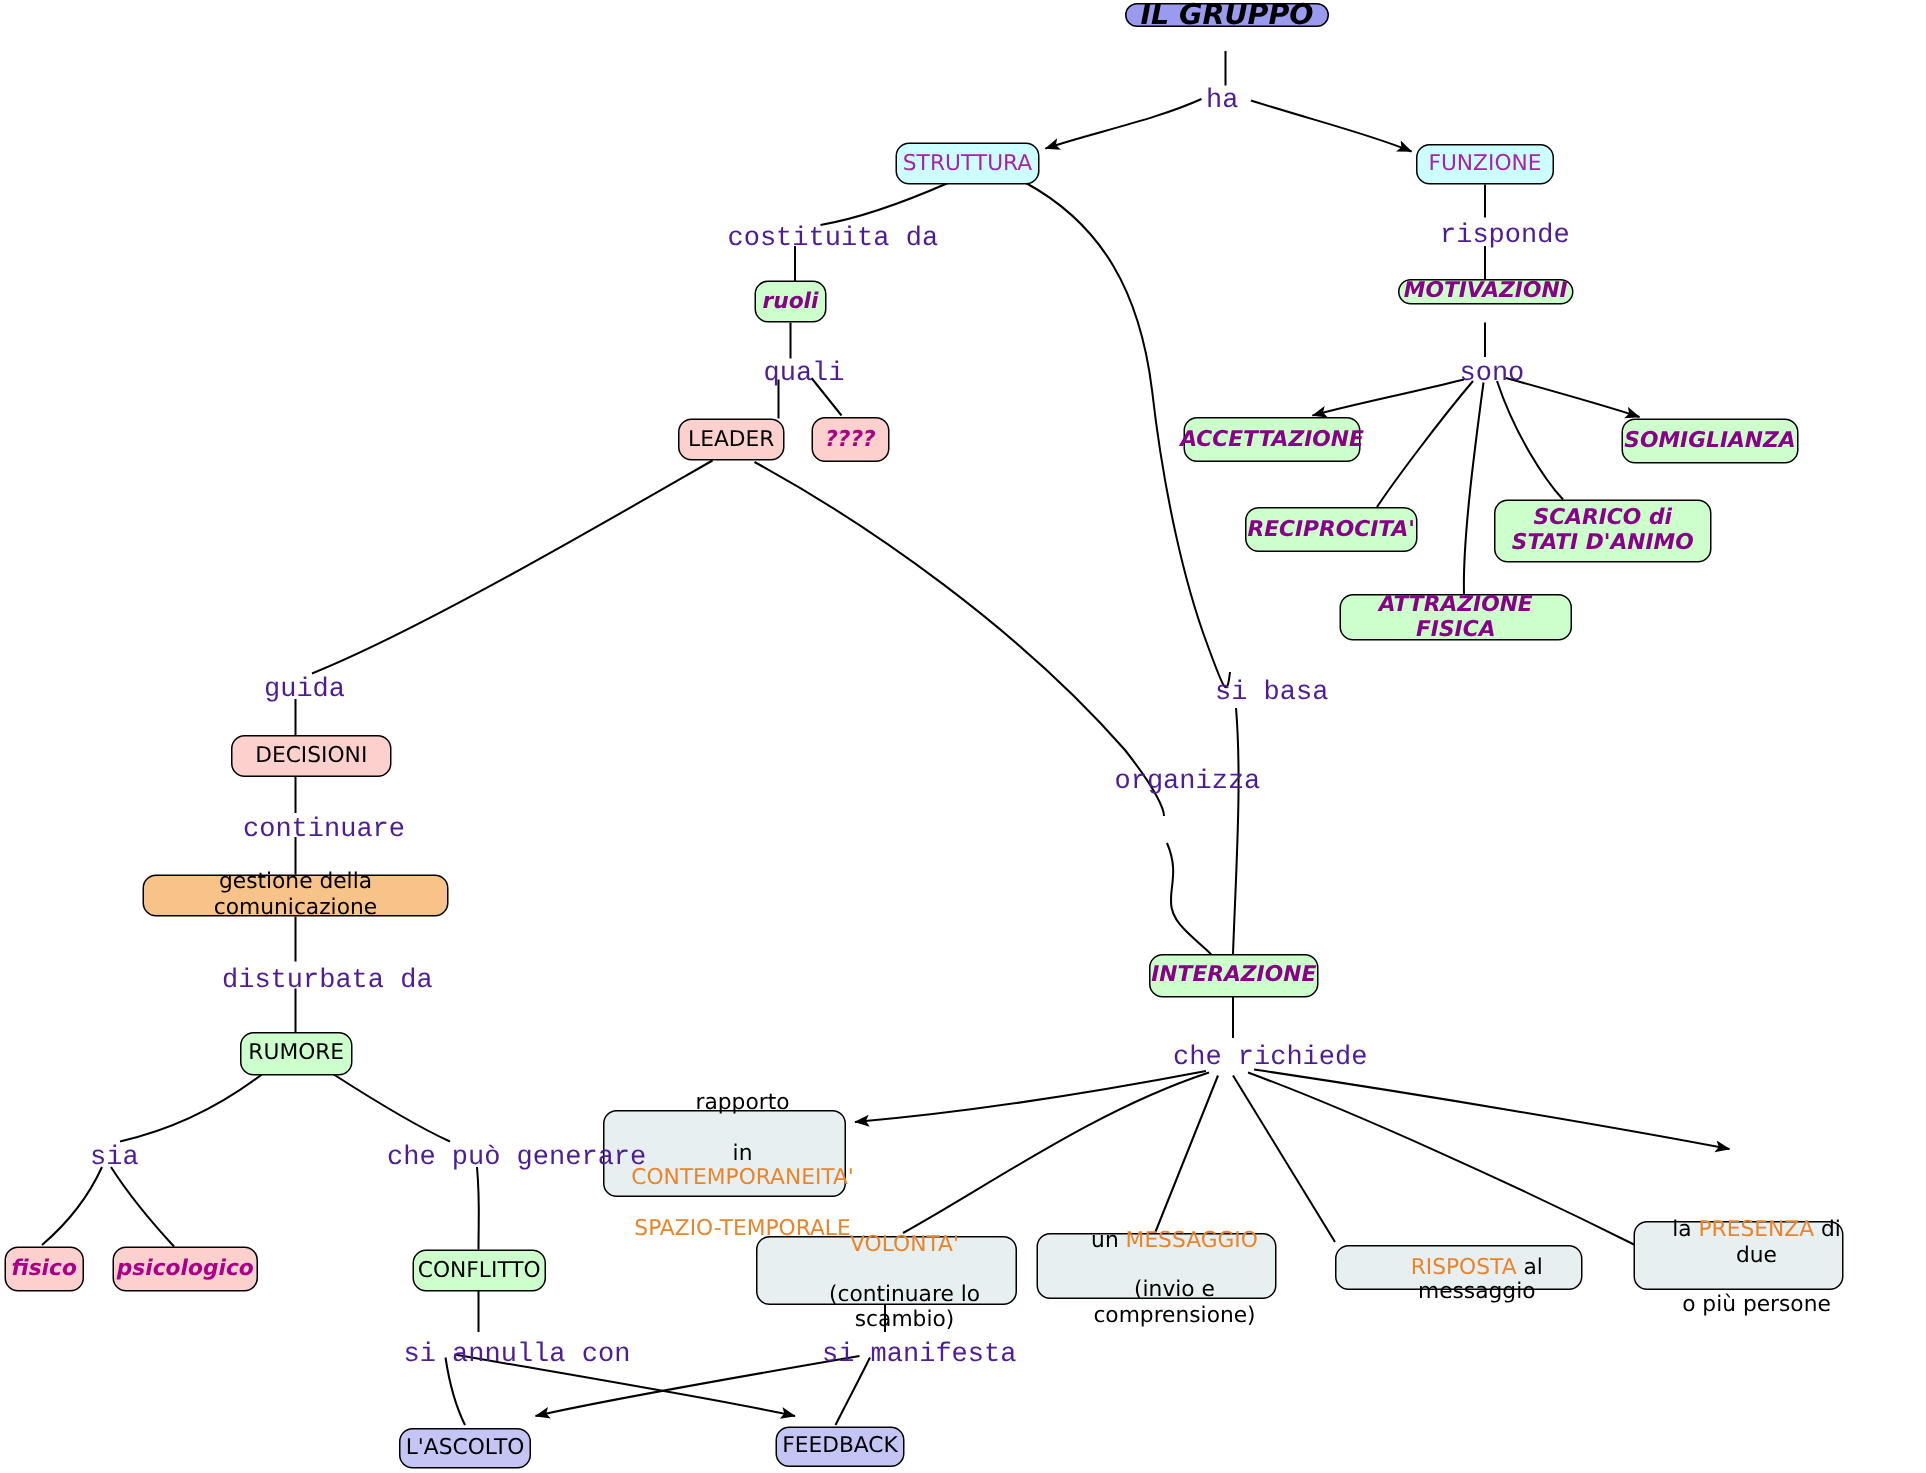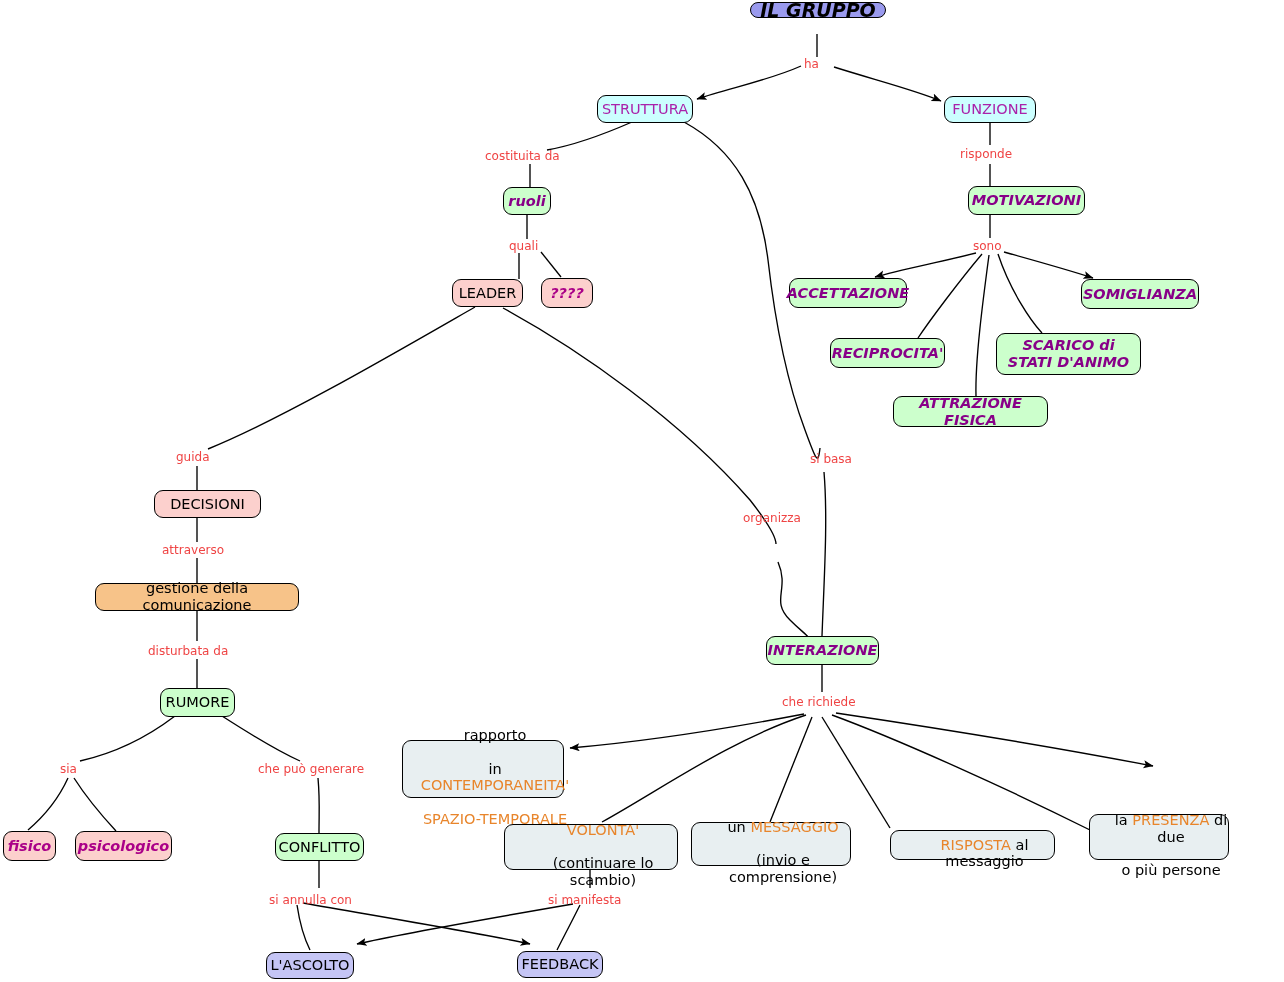--- a/index.html
+++ b/index.html
@@ -17,22 +17,22 @@
   .c-green  {background:#ccffcc;color:#000;font-size:14.5px;}
   .c-greeni {background:#ccffcc;color:#880088;font-weight:bold;font-style:italic;font-size:14.5px;}
   .c-pink   {background:#fcd0cd;color:#000;font-size:14.5px;}
   .c-pinki  {background:#fcd0cd;color:#aa0088;font-weight:bold;font-style:italic;font-size:14.5px;}
   .c-orange {background:#f7c389;color:#000;font-size:14.5px;}
   .c-blue   {background:#c5c5f5;color:#000;font-size:14.5px;}
   .c-gray   {background:#e8eff1;color:#000;font-size:14.5px;padding-left:24px;}
 
   .node .hl{color:#e8852b;}
 
-  .lbl{position:absolute;font-size:12px;color:#ef4444;background:transparent;
-       white-space:nowrap;line-height:1;}
+  .lbl{position:absolute;font-size:18px;color:#4c1d95;background:transparent;
+       white-space:nowrap;line-height:1;font-family:Liberation Mono, monospace;}
 </style>
 </head>
 <body>
 
 <div id="map">
 
   <svg id="edges" viewBox="0 0 1284 982">
     <defs>
       <marker id="arw" markerWidth="11" markerHeight="11" refX="9.5" refY="4" orient="auto" markerUnits="userSpaceOnUse">
         <path d="M0,0 L10,4 L0,8 L2.2,4 z" fill="#000"></path>
@@ -114,21 +114,21 @@
 
   <div class="node c-root" style="left:750px;top:2px;width:136px;height:16px;">IL GRUPPO</div>
 
   <div class="node c-cyan" style="left:597px;top:95px;width:96px;height:28px;">STRUTTURA</div>
   <div class="node c-cyan" style="left:944px;top:96px;width:92px;height:27px;">FUNZIONE</div>
 
   <div class="node c-greeni" style="left:503px;top:187px;width:48px;height:28px;">ruoli</div>
   <div class="node c-pink" style="left:452px;top:279px;width:71px;height:28px;">LEADER</div>
   <div class="node c-pinki" style="left:541px;top:278px;width:52px;height:30px;">????</div>
 
-  <div class="node c-greeni" style="left:968px;top:186px;width:117px;height:29px;">MOTIVAZIONI</div>
+  <div class="node c-greeni" style="left:932px;top:186px;width:117px;height:17px;">MOTIVAZIONI</div>
   <div class="node c-greeni" style="left:789px;top:278px;width:118px;height:30px;">ACCETTAZIONE</div>
   <div class="node c-greeni" style="left:1081px;top:279px;width:118px;height:30px;">SOMIGLIANZA</div>
   <div class="node c-greeni" style="left:830px;top:338px;width:115px;height:30px;">RECIPROCITA'</div>
   <div class="node c-greeni" style="left:996px;top:333px;width:145px;height:42px;">SCARICO di
 STATI D'ANIMO</div>
   <div class="node c-greeni" style="left:893px;top:396px;width:155px;height:31px;">ATTRAZIONE FISICA</div>
 
   <div class="node c-pink" style="left:154px;top:490px;width:107px;height:28px;">DECISIONI</div>
   <div class="node c-orange" style="left:95px;top:583px;width:204px;height:28px;">gestione della comunicazione</div>
   <div class="node c-green" style="left:160px;top:688px;width:75px;height:29px;">RUMORE</div>
@@ -176,21 +176,21 @@
       <span>o più persone</span>
     </div>
   </div>
 
   <div class="lbl" style="left:804px;top:58px;">ha</div>
   <div class="lbl" style="left:485px;top:150px;">costituita da</div>
   <div class="lbl" style="left:509px;top:240px;">quali</div>
   <div class="lbl" style="left:960px;top:148px;">risponde</div>
   <div class="lbl" style="left:973px;top:240px;">sono</div>
   <div class="lbl" style="left:176px;top:451px;">guida</div>
-  <div class="lbl" style="left:162px;top:544px;">attraverso</div>
+  <div class="lbl" style="left:162px;top:544px;">continuare</div>
   <div class="lbl" style="left:148px;top:645px;">disturbata da</div>
   <div class="lbl" style="left:60px;top:763px;">sia</div>
   <div class="lbl" style="left:258px;top:763px;">che può generare</div>
   <div class="lbl" style="left:810px;top:453px;">si basa</div>
   <div class="lbl" style="left:743px;top:512px;">organizza</div>
   <div class="lbl" style="left:782px;top:696px;">che richiede</div>
   <div class="lbl" style="left:269px;top:894px;">si annulla con</div>
   <div class="lbl" style="left:548px;top:894px;">si manifesta</div>
 
 </div>

